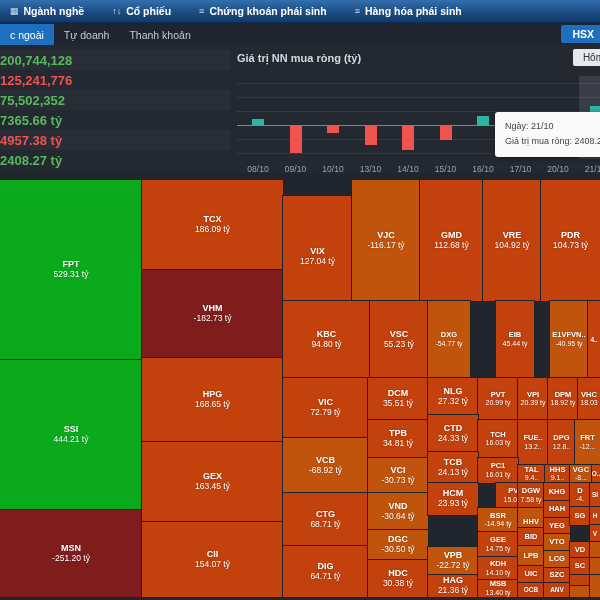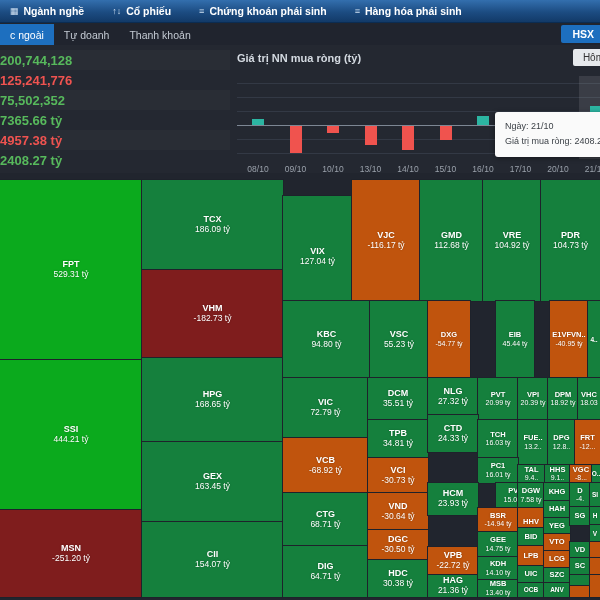--- a/index.html
+++ b/index.html
@@ -38,21 +38,21 @@
   .bar.pos{background:#2cb5a2}.bar.neg{background:#f0534e}
   .xlab{position:absolute;top:88px;width:40px;text-align:center;color:#9aa1ab;font-size:8.5px}
   .tooltip{position:absolute;left:495px;top:67px;background:#fafafa;border-radius:3px;
            padding:7px 10px;font-size:9px;color:#3d4248;line-height:1.7;white-space:nowrap;
            box-shadow:0 1px 5px rgba(0,0,0,.45);z-index:6;width:130px}
   
   .treemap{position:absolute;top:0;left:0;width:600px;height:600px;pointer-events:none}
   .cell{position:absolute;outline:1px solid #1e222b;display:flex;flex-direction:column;
         align-items:center;justify-content:center;color:#fff;overflow:hidden;cursor:pointer;
         pointer-events:auto;text-shadow:0 0 2px rgba(0,0,0,.3);box-sizing:border-box}
-  .g1{background:#15803d}.g2{background:#0baa1d}.r1{background:#c0540d}.r2{background:#7f1d1d}
+  .g1{background:#c2410c}.g2{background:#0baa1d}.r1{background:#c0540d}.r2{background:#7f1d1d}
   .tk{font-weight:bold;font-size:9px;line-height:1.1;white-space:nowrap}
   .tv{font-size:8.5px;line-height:1.15;white-space:nowrap}
   .cell.sm .tk{font-size:7.5px}.cell.sm .tv{font-size:7px}
   .cell.xs .tk{font-size:6.5px}
 </style>
 </head>
 <body>
 
 <div class="bar1">
     <div class="nav-item">
@@ -287,20 +287,24 @@
       <div class="tv">13.2..</div>
     </div>
     <div class="cell g1 sm" style="left: 548px; top: 420px; width: 27px; height: 45px;">
       <div class="tk">DPG</div>
       <div class="tv">12.8..</div>
     </div>
     <div class="cell r1 sm" style="left: 575px; top: 420px; width: 25px; height: 45px;">
       <div class="tk">FRT</div>
       <div class="tv">-12...</div>
     </div>
+    <div class="cell g1" style="left: 428px; top: 452px; width: 50px; height: 31px;">
+      <div class="tk">TCB</div>
+      <div class="tv">24.13 tỷ</div>
+    </div>
     <div class="cell g1 sm" style="left: 478px; top: 458px; width: 40px; height: 25px;">
       <div class="tk">PC1</div>
       <div class="tv">16.01 tỷ</div>
     </div>
     <div class="cell g1 sm" style="left: 518px; top: 465px; width: 27px; height: 18px;">
       <div class="tk">TAL</div>
       <div class="tv">9.4..</div>
     </div>
     <div class="cell g1 sm" style="left: 545px; top: 465px; width: 25px; height: 18px;">
       <div class="tk">HHS</div>

